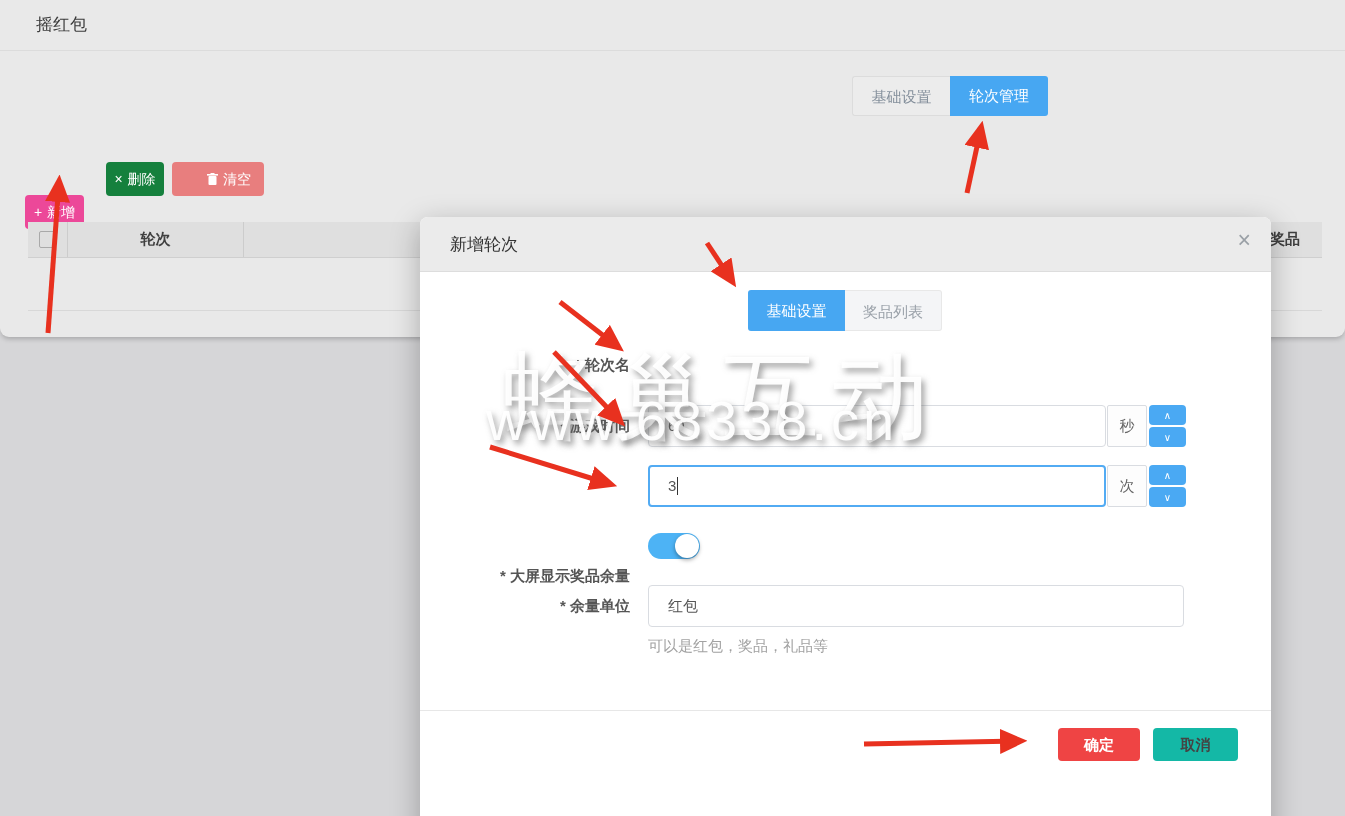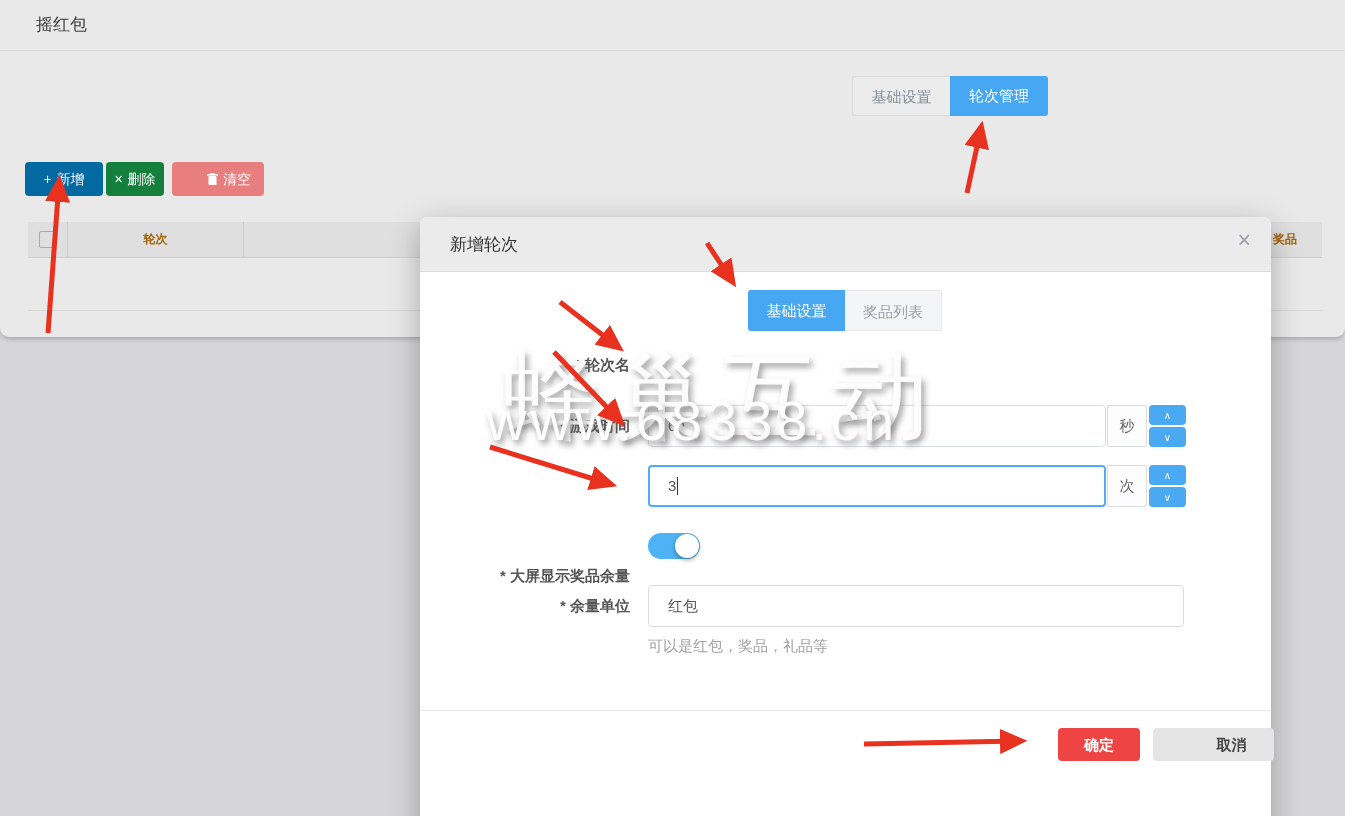--- a/index.html
+++ b/index.html
@@ -21,30 +21,30 @@
   
   .view-tab{position:absolute;top:76px;height:40px;line-height:40px;text-align:center;
     font-size:15px;box-sizing:border-box;cursor:pointer;}
   .view-tab.inactive{left:852px;width:98px;background:#ececec;color:#85909c;
     border:1px solid #dcdcdc;border-right:none;border-radius:3px 0 0 3px;}
   .view-tab.active{left:950px;width:98px;background:#47a7f2;color:#fff;border-radius:0 3px 3px 0;}
 
   
   .tool-btn{position:absolute;top:162px;height:34px;line-height:34px;border-radius:4px;
     color:#fff;font-size:14px;text-align:center;cursor:pointer;}
-  .btn-add{left:25px;width:78px;background:#0369a1;}
+  .btn-add{left:25px;width:59px;background:#ec4899;margin-top:33px;}
   .btn-del{left:106px;width:58px;background:#15803d;}
   .btn-clear{left:172px;width:70px;background:#e87e7e;padding-left:22px;}
   .tool-btn .glyph{margin-right:5px;font-size:14px;}
   .trash-svg{vertical-align:-2px;margin-right:5px;}
 
   
   .thead{position:absolute;left:28px;top:222px;width:1294px;height:36px;background:#dfdfdf;
     display:flex;box-sizing:border-box;border-bottom:1px solid #cfcfcf;}
-  .th{display:flex;align-items:center;justify-content:center;font-size:12px;color:#a16207;
+  .th{display:flex;align-items:center;justify-content:center;font-size:15px;color:#404040;
     font-weight:bold;box-sizing:border-box;}
   .th-select{width:40px;border-right:1px solid #cccccc;}
   .th-round{width:176px;border-right:1px solid #cccccc;}
   .th-status{width:1004px;}
   .th-prize{width:74px;}
   .checkbox{width:15px;height:15px;border:1px solid #a9a9a9;border-radius:2px;background:transparent;}
   .trow-empty{position:absolute;left:28px;top:258px;width:1294px;height:52px;
     border-bottom:1px solid #d8d8d8;}
 
   
@@ -86,21 +86,21 @@
     background:#fff;box-shadow:0 2px 4px rgba(0,0,0,.35);}
   .f-label.short{line-height:26px;margin-top:30px;}
 
   .help-text{position:absolute;left:228px;top:52px;font-size:15px;color:#a2a2a2;white-space:nowrap;}
 
   .modal-footer{position:absolute;left:0;top:493px;width:100%;height:63px;
     border-top:1px solid #e7e7e7;box-sizing:border-box;}
   .foot-btn{position:absolute;top:17px;height:33px;line-height:33px;border-radius:4px;
     font-size:15px;font-weight:bold;text-align:center;cursor:pointer;}
   .btn-ok{left:638px;width:82px;background:#ef4444;color:#fff;}
-  .btn-cancel{left:733px;width:85px;background:#e5e5e5;color:#444;padding-left:36px;}
+  .btn-cancel{left:733px;width:85px;background:#14b8a6;color:#444;}
 
   
   .watermark{position:absolute;z-index:40;pointer-events:none;color:rgba(255,255,255,.95);
     text-shadow:3px 4px 6px rgba(95,95,95,.6);white-space:nowrap;}
   .wm1{left:503px;top:334px;font-size:96px;letter-spacing:14px;}
   .wm2{left:486px;top:376px;font-size:56px;letter-spacing:4px;margin-top:12px;}
 
   
   .arrows{position:absolute;left:0;top:0;z-index:60;pointer-events:none;}
 </style>

